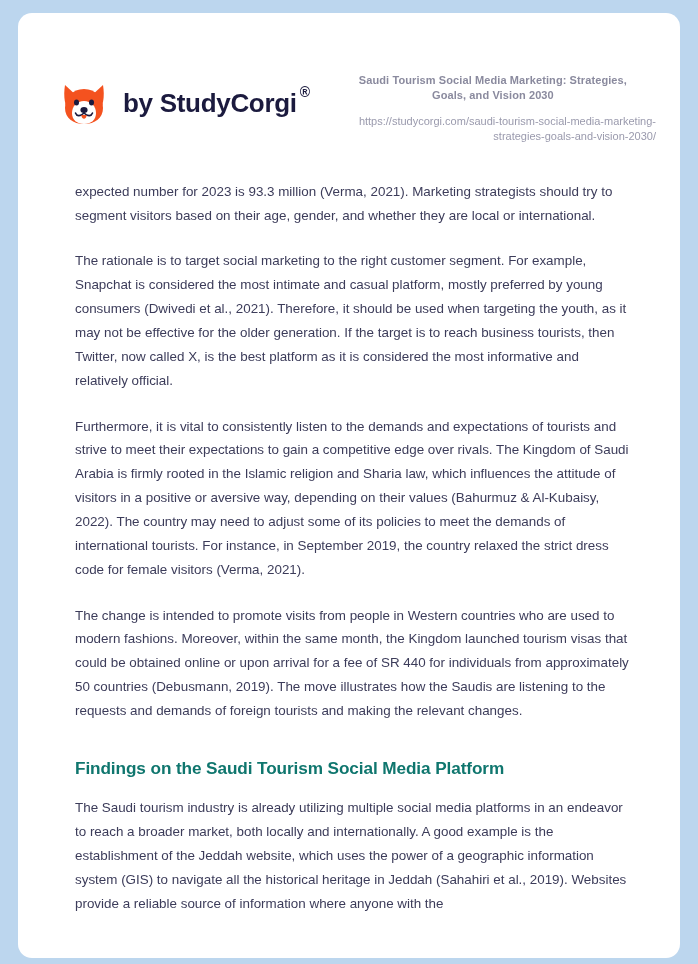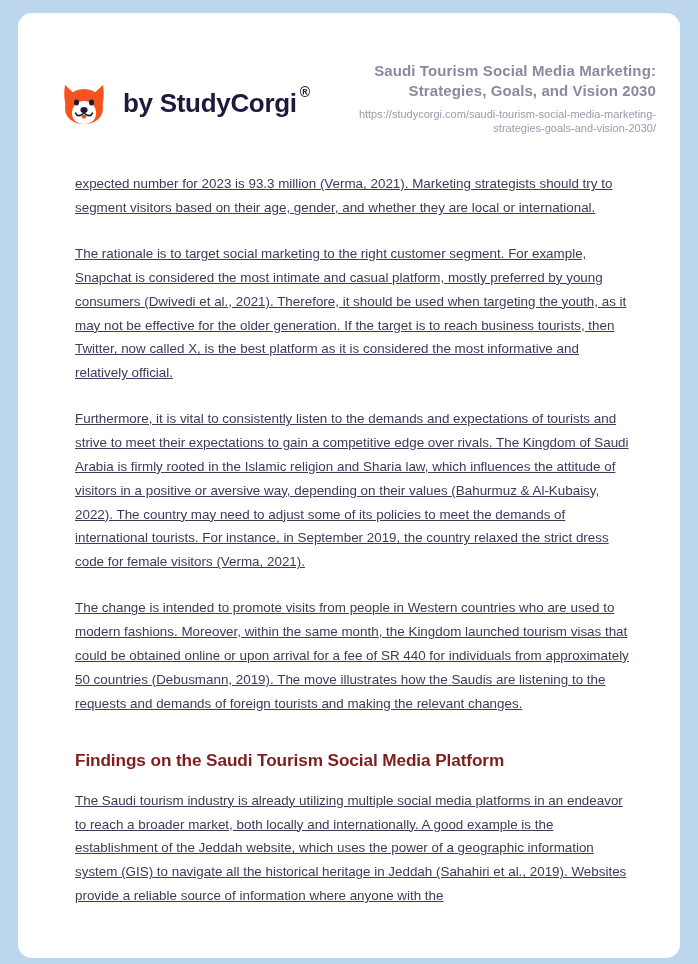--- a/index.html
+++ b/index.html
@@ -60,50 +60,50 @@
     top: -5px;
   }
   .header-meta {
     text-align: right;
     flex: 1 1 auto;
     padding-left: 20px;
     max-width: 350px;
   }
   .header-title {
     color: #8a8a9e;
-    font-size: 15px;
+    font-size: 11px;
     font-weight: bold;
     line-height: 1.32;
     letter-spacing: 0.1px;
-    margin: 0;
+    margin: 12px;
+    text-align: center;
   }
   .header-url {
     color: #9a9aad;
     font-size: 11px;
     font-weight: normal;
     line-height: 1.35;
     margin: 6px 0 0 0;
     word-break: break-word;
   }
   
   .doc-body {
     padding: 0 47px 0 57px;
     margin-top: 36px;
   }
   .doc-paragraph {
     color: #3c3c5a;
     font-size: 13.4px;
     line-height: 1.78;
     margin: 0 0 22px 0;
     text-align: left;
-    text-decoration: underline;
   }
   .doc-paragraph:last-child { margin-bottom: 16px; }
   .doc-heading {
-    color: #7f1d1d;
+    color: #0f766e;
     font-size: 17.2px;
     font-weight: bold;
     line-height: 1.35;
     margin: 34px 0 16px 0;
     letter-spacing: -0.1px;
   }
 </style>
 </head>
 <body>
 

